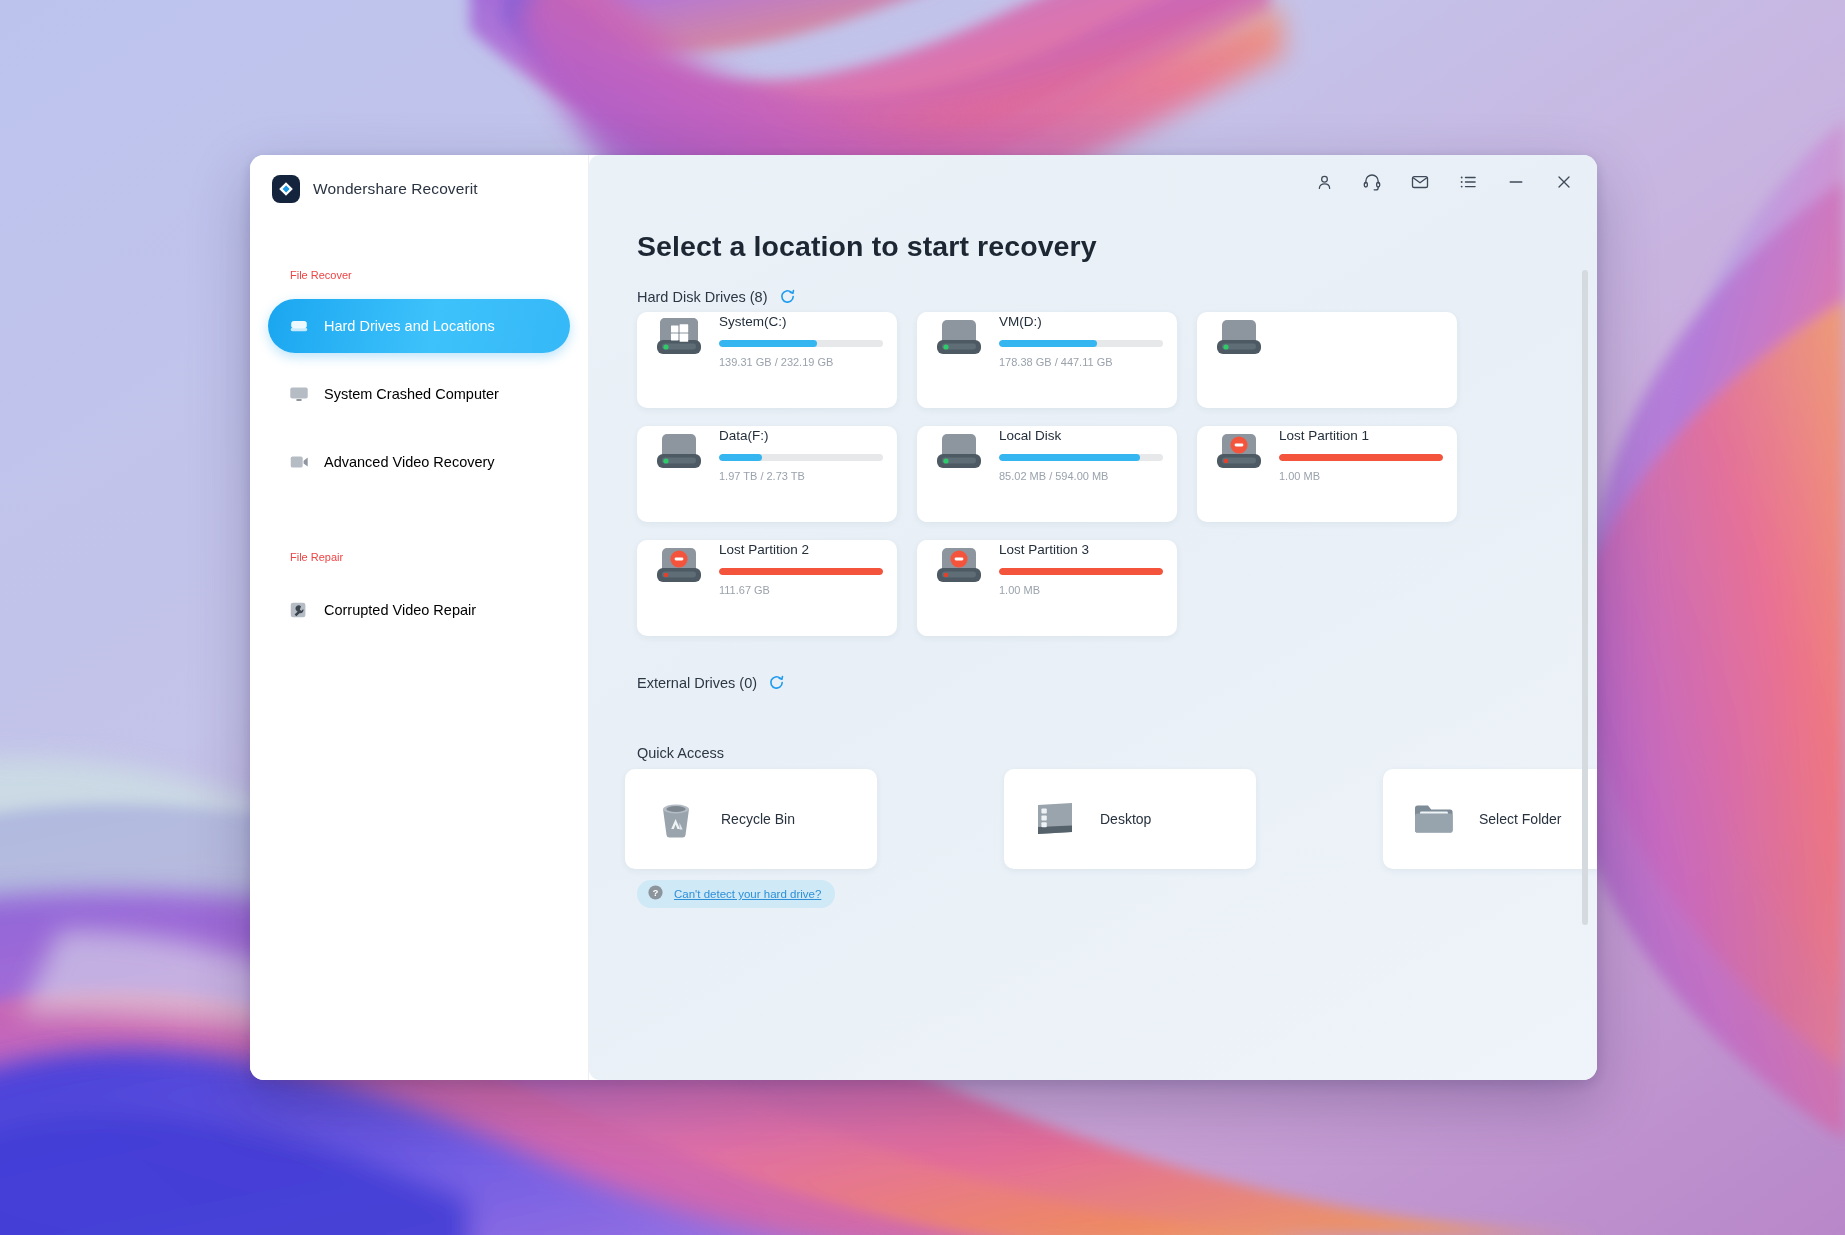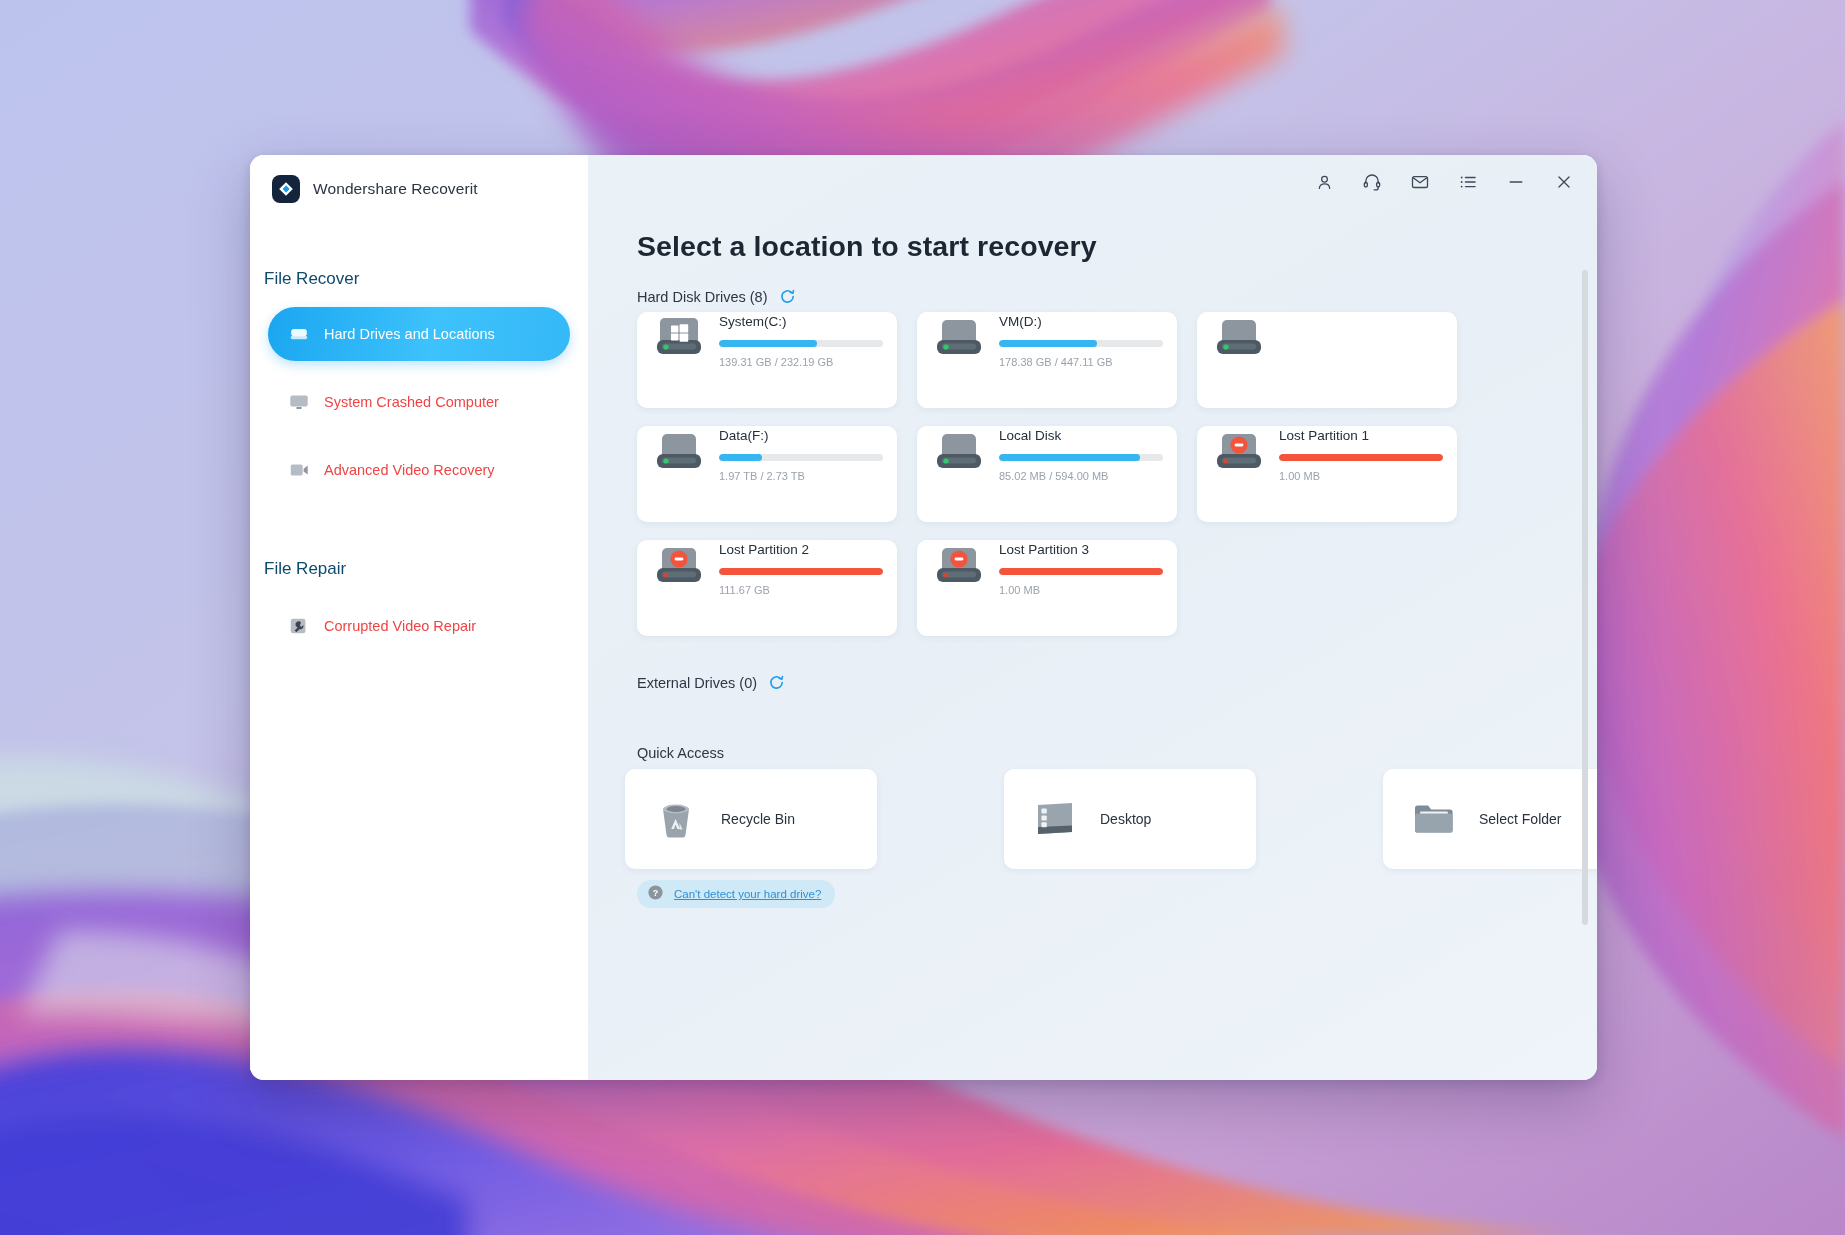--- a/index.html
+++ b/index.html
@@ -32,47 +32,48 @@
     background: #ffffff;
     border-right: 1px solid #eceff3;
     position: relative;
   }
   .brand { display: flex; align-items: center; gap: 13px; padding: 20px 0 0 22px; }
   .brand-logo { width: 28px; height: 28px; border-radius: 8px; background: #14243c;
                 display: flex; align-items: center; justify-content: center; flex: 0 0 28px; }
   .brand-name { font-size: 15.5px; color: #2b3442; letter-spacing: .1px; }
 
   .nav-group-label {
-    font-size: 17px; color: #0c4a6e; padding-left: 14px;
+    font-size: 11px; color: #ef4444; padding-left: 40px;
   }
   #label-file-recover { margin-top: 66px; }
   #label-file-repair { margin-top: 62px; }
 
   .nav-list { margin-top: 18px; padding: 0 18px; }
   .nav-item {
     display: flex; align-items: center; gap: 14px;
     height: 54px; padding-left: 20px;
     border-radius: 27px;
-    font-size: 14.5px; color: #ef4444;
+    font-size: 14.5px; color: #000000;
     cursor: pointer;
   }
   .nav-item + .nav-item { margin-top: 14px; }
   .nav-item.active {
     background: linear-gradient(100deg, #1aa6f0 0%, #3ec2fb 55%, #35b8f7 100%);
     color: #ffffff;
     box-shadow: 0 4px 12px rgba(38,166,240,.30);
   }
   .nav-icon { width: 22px; height: 22px; flex: 0 0 22px; display: flex; align-items: center; justify-content: center; }
   #nav-repair-list { margin-top: 20px; }
 
   
   #content {
     flex: 1 1 auto; position: relative;
     background: linear-gradient(150deg, #eaf1f7 0%, #e8eff6 45%, #eef4f9 100%);
     overflow: hidden;
+    border-radius: 11px;
   }
 
   #titlebar-actions {
     position: absolute; right: 20px; top: 14px;
     display: flex; align-items: center; gap: 22px;
   }
   .tb-btn {
     width: 26px; height: 26px; display: flex; align-items: center; justify-content: center;
     cursor: pointer; color: #3f4a58;
   }

